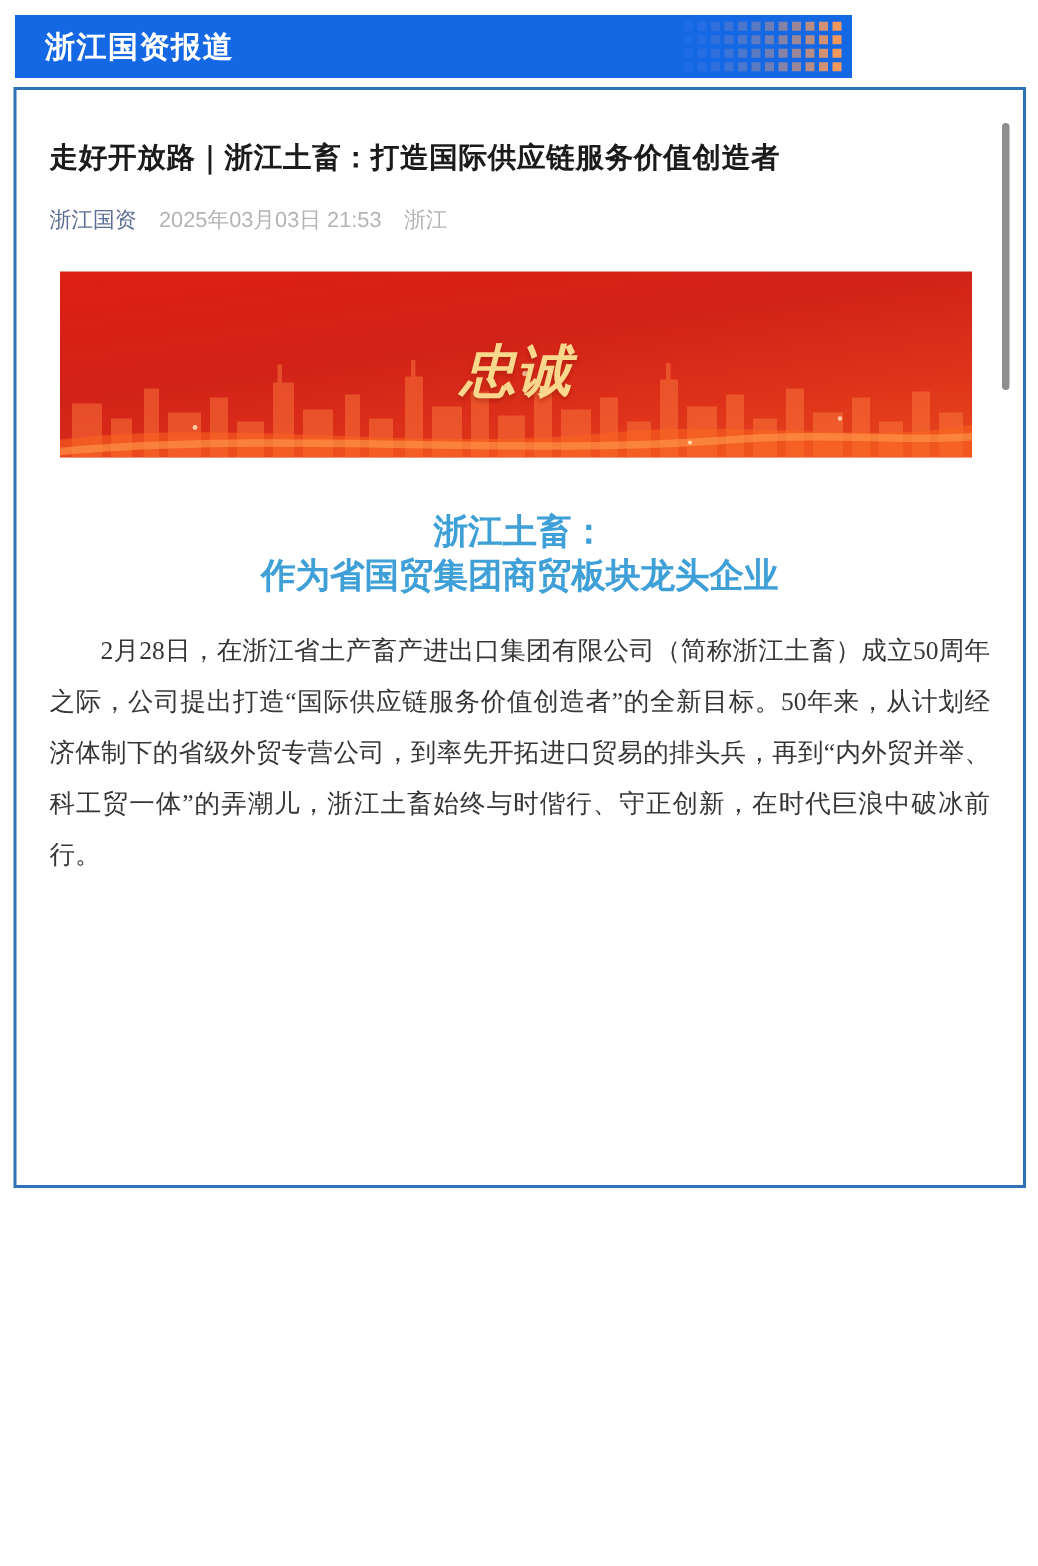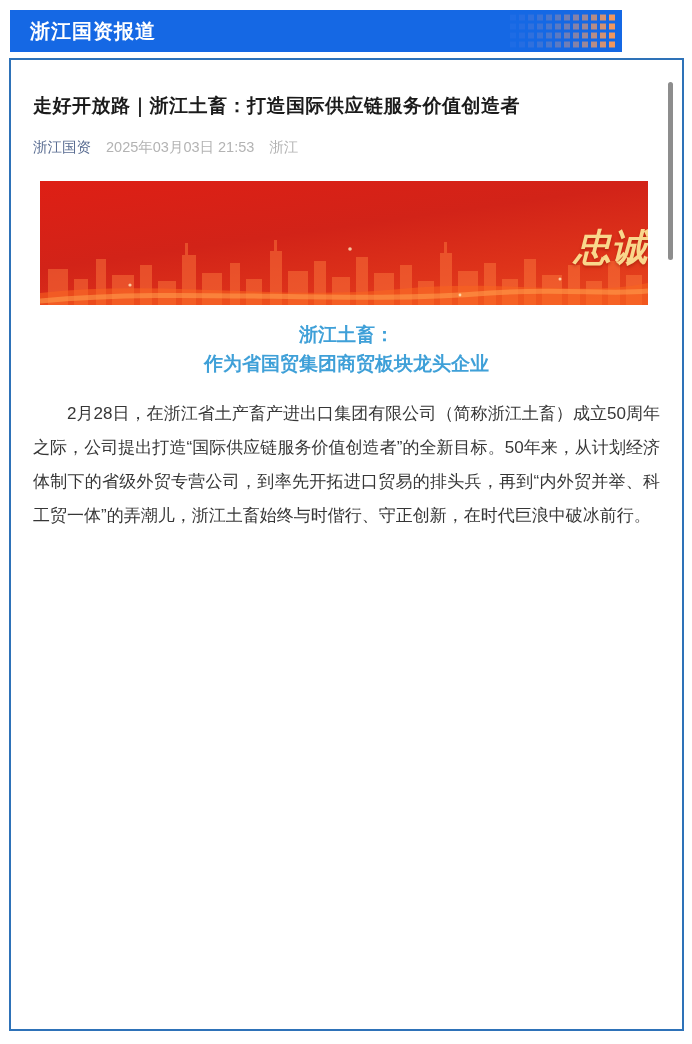--- a/index.html
+++ b/index.html
@@ -1,57 +1,57 @@
 <!DOCTYPE html>
 <html><head>
 <meta charset="utf-8">
 <style>
   * { margin:0; padding:0; box-sizing:border-box; }
   html,body { width:692px; height:1044px; background:#ffffff; font-family:"Liberation Sans",sans-serif; }
   .page { position:relative; width:692px; height:1044px; background:#fff; overflow:hidden; }
 
   
-  .header-bar { position:absolute; left:10px; top:10px; width:612px; height:42px;
+  .header-bar { position:absolute; left:10px; top:10px; width:558px; height:42px;
     background:#1568e4; display:flex; align-items:center; }
   .header-title { color:#ffffff; font-weight:bold; font-size:20px; margin-left:20px; letter-spacing:1px; }
   .dot-grid { position:absolute; right:7px; top:50%; transform:translateY(-50%);
     display:grid; grid-template-columns:repeat(12,6px); grid-auto-rows:6px; gap:3px; }
 
   
-  .card { position:absolute; left:9px; top:58px; width:675px; height:973px;
+  .card { position:absolute; left:9px; top:58px; width:675px; height:734px;
     background:#ffffff; border:2px solid #2e72b8; }
   .content { padding:32px 22px 0 22px; }
 
   .article-title { font-size:19px; line-height:28px; font-weight:bold; color:#1b1b1b; letter-spacing:.5px; }
 
   .byline { margin-top:17px; font-size:14.5px; line-height:20px; color:#b3b3b3; display:flex; gap:15px; }
   .byline .account { color:#5a6d92; }
 
   
   .banner { position:relative; margin-top:24px; margin-left:7px; width:608px; height:124px;
     overflow:hidden; background:linear-gradient(172deg,#de1f15 0%,#d22318 42%,#de331a 72%,#e8491e 100%); }
-  .banner-words { position:absolute; left:0; right:0; top:42px; display:flex; justify-content:flex-end; gap:36px;
+  .banner-words { position:absolute; left:0; right:0; top:42px; display:flex; justify-content:center; gap:36px;
     font-family:"DejaVu Serif",serif; font-style:italic; font-weight:bold; font-size:37px;
     color:#f9d78c; text-shadow:0 2px 3px rgba(130,20,0,.4); }
   .banner svg { position:absolute; left:0; bottom:0; display:block; }
 
   
   .quote-box { position:relative; margin-top:27px; margin-left:5px; width:624px;
     border:2px solid #9cbfe5; border-radius:10px; padding:11px 16px 7px 16px;
     background:linear-gradient(180deg,#d9e8f7 0%,#ecf4fb 28%,#fafcff 62%,#e9f2fa 100%); }
   .quote-box::before { content:""; position:absolute; left:-3px; top:-3px; width:15px; height:15px;
     border-left:4px solid #1c4f8e; border-top:4px solid #1c4f8e; }
   .quote-box::after { content:""; position:absolute; right:-3px; bottom:-3px; width:15px; height:15px;
     border-right:4px solid #1c4f8e; border-bottom:4px solid #1c4f8e; }
   .quote-text { font-size:17px; line-height:34px; color:#2d2d2d; text-align:justify; text-indent:2em; }
 
-  .section-heading { margin-top:15px; text-align:center; font-weight:bold;
-    font-size:19px; line-height:29px; color:#3fa0d8; }
+  .section-heading { margin-top:35px; text-align:center; font-weight:bold;
+    font-size:23px; line-height:29px; color:#3fa0d8; }
 
-  .body-para { font-size:17px; line-height:34px; color:#363636; text-align:justify; text-indent:2em; }
+  .body-para { font-size:17px; line-height:34px; color:#363636; text-align:justify; text-indent:2em;font-family:Liberation Serif, serif; }
   .body-para.first { margin-top:19px; }
   .body-para + .body-para { margin-top:18px; }
 
   
   .scrollbar-thumb { position:absolute; left:668px; top:82px; width:5px; height:178px;
     background:#8d8d8d; border-radius:3px; }
 </style>
 </head>
 <body>
 

